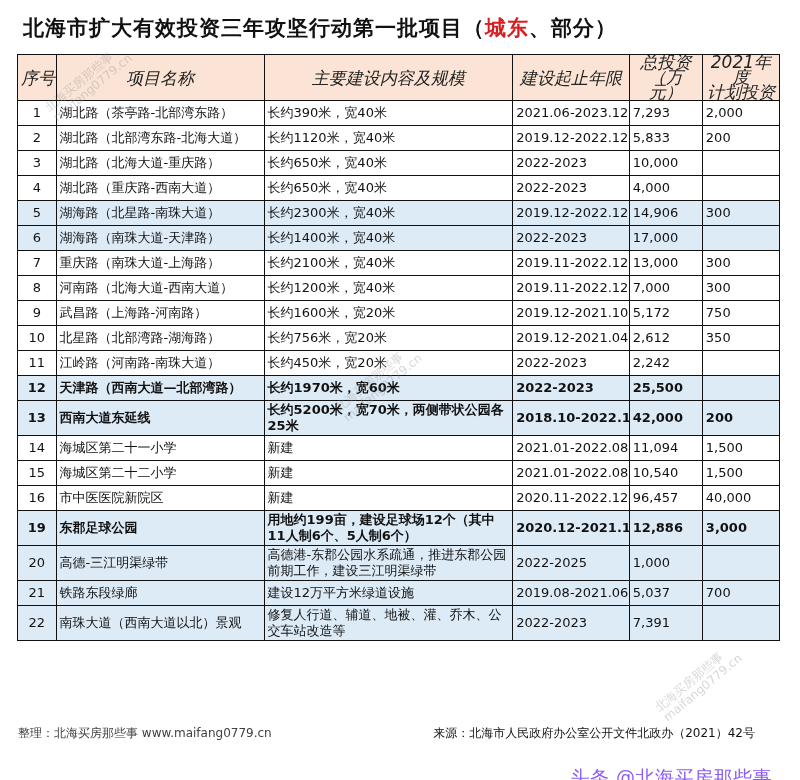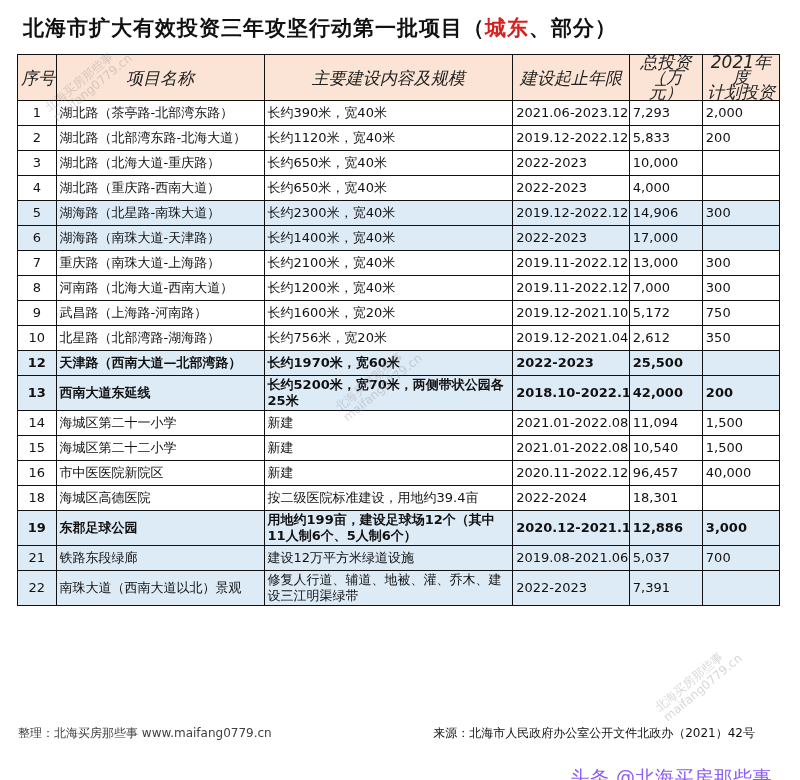--- a/index.html
+++ b/index.html
@@ -127,20 +127,28 @@
         <td class="c-num">750</td>
       </tr>
       <tr class="">
         <td class="c-no">10</td>
         <td>北星路（北部湾路-湖海路）</td>
         <td>长约756米，宽20米</td>
         <td>2019.12-2021.04</td>
         <td class="c-num">2,612</td>
         <td class="c-num">350</td>
       </tr>
+      <tr class="">
+        <td class="c-no">11</td>
+        <td>江岭路（河南路-南珠大道）</td>
+        <td>长约450米，宽20米</td>
+        <td>2022-2023</td>
+        <td class="c-num">2,242</td>
+        <td class="c-num"></td>
+      </tr>
       <tr class="blue bold">
         <td class="c-no">12</td>
         <td>天津路（西南大道—北部湾路）</td>
         <td>长约1970米，宽60米</td>
         <td>2022-2023</td>
         <td class="c-num">25,500</td>
         <td class="c-num"></td>
       </tr>
       <tr class="blue bold tall">
         <td class="c-no">13</td>
@@ -167,48 +175,48 @@
         <td class="c-num">1,500</td>
       </tr>
       <tr class="">
         <td class="c-no">16</td>
         <td>市中医医院新院区</td>
         <td>新建</td>
         <td>2020.11-2022.12</td>
         <td class="c-num">96,457</td>
         <td class="c-num">40,000</td>
       </tr>
-      <tr class="">
-        <td class="c-no">18</td>
-        <td>海城区高德医院</td>
-        <td>按二级医院标准建设，用地约39.4亩</td>
-        <td>2022-2024</td>
-        <td class="c-num">18,301</td>
-        <td class="c-num"></td>
-      </tr>
       <tr class="blue bold tall">
         <td class="c-no">19</td>
         <td>东郡足球公园</td>
         <td class="wrap">用地约199亩，建设足球场12个（其中11人制6个、5人制6个）</td>
         <td>2020.12-2021.12</td>
         <td class="c-num">12,886</td>
         <td class="c-num">3,000</td>
       </tr>
+      <tr class="blue tall">
+        <td class="c-no">20</td>
+        <td>高德-三江明渠绿带</td>
+        <td class="wrap">高德港-东郡公园水系疏通，推进东郡公园前期工作，建设三江明渠绿带</td>
+        <td>2022-2025</td>
+        <td class="c-num">1,000</td>
+        <td class="c-num"></td>
+      </tr>
       <tr class="blue">
         <td class="c-no">21</td>
         <td>铁路东段绿廊</td>
         <td>建设12万平方米绿道设施</td>
         <td>2019.08-2021.06</td>
         <td class="c-num">5,037</td>
         <td class="c-num">700</td>
       </tr>
       <tr class="blue tall">
         <td class="c-no">22</td>
         <td>南珠大道（西南大道以北）景观</td>
-        <td class="wrap">修复人行道、辅道、地被、灌、乔木、建设三江明渠绿带</td>
+        <td class="wrap">修复人行道、辅道、地被、灌、乔木、公交车站改造等</td>
         <td>2022-2023</td>
         <td class="c-num">7,391</td>
         <td class="c-num"></td>
       </tr>
     </tbody>
 </table>
 
 <div class="footer-left">整理：北海买房那些事 www.maifang0779.cn</div>
 <div class="footer-right">来源：北海市人民政府办公室公开文件北政办（2021）42号</div>
 <div class="brand">头条 @北海买房那些事</div>

